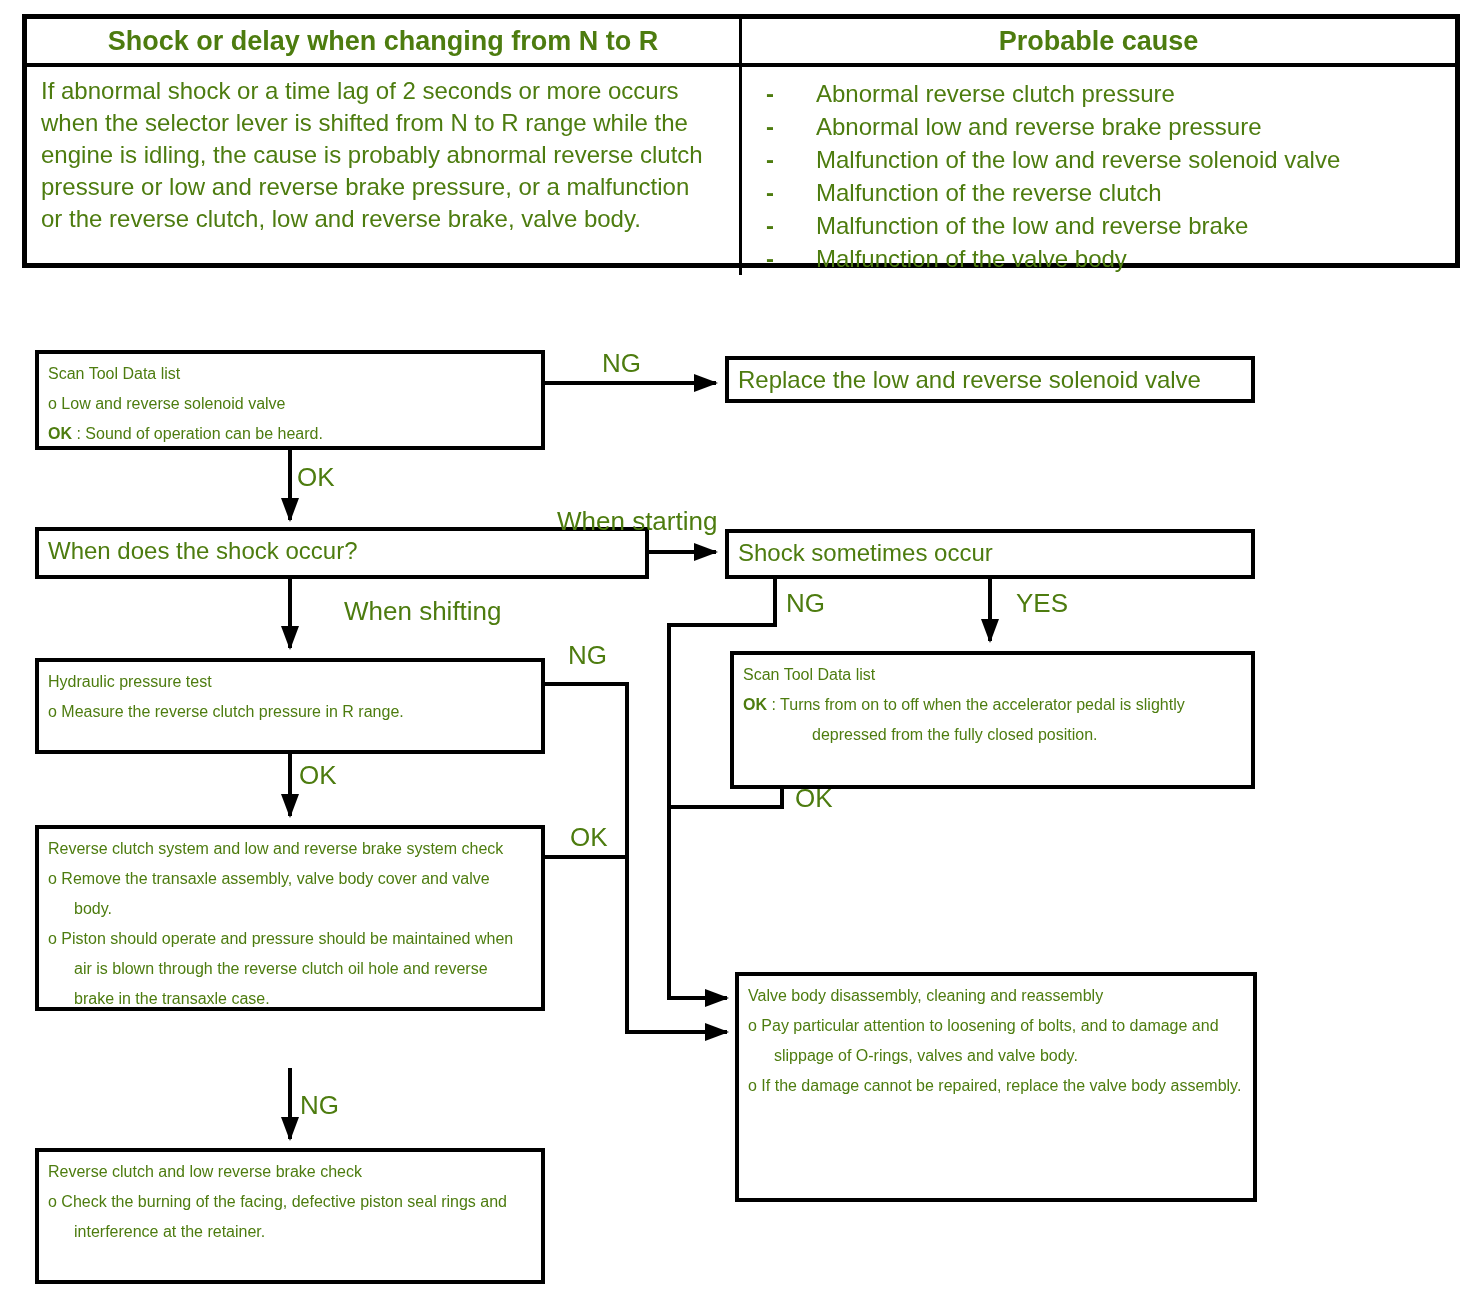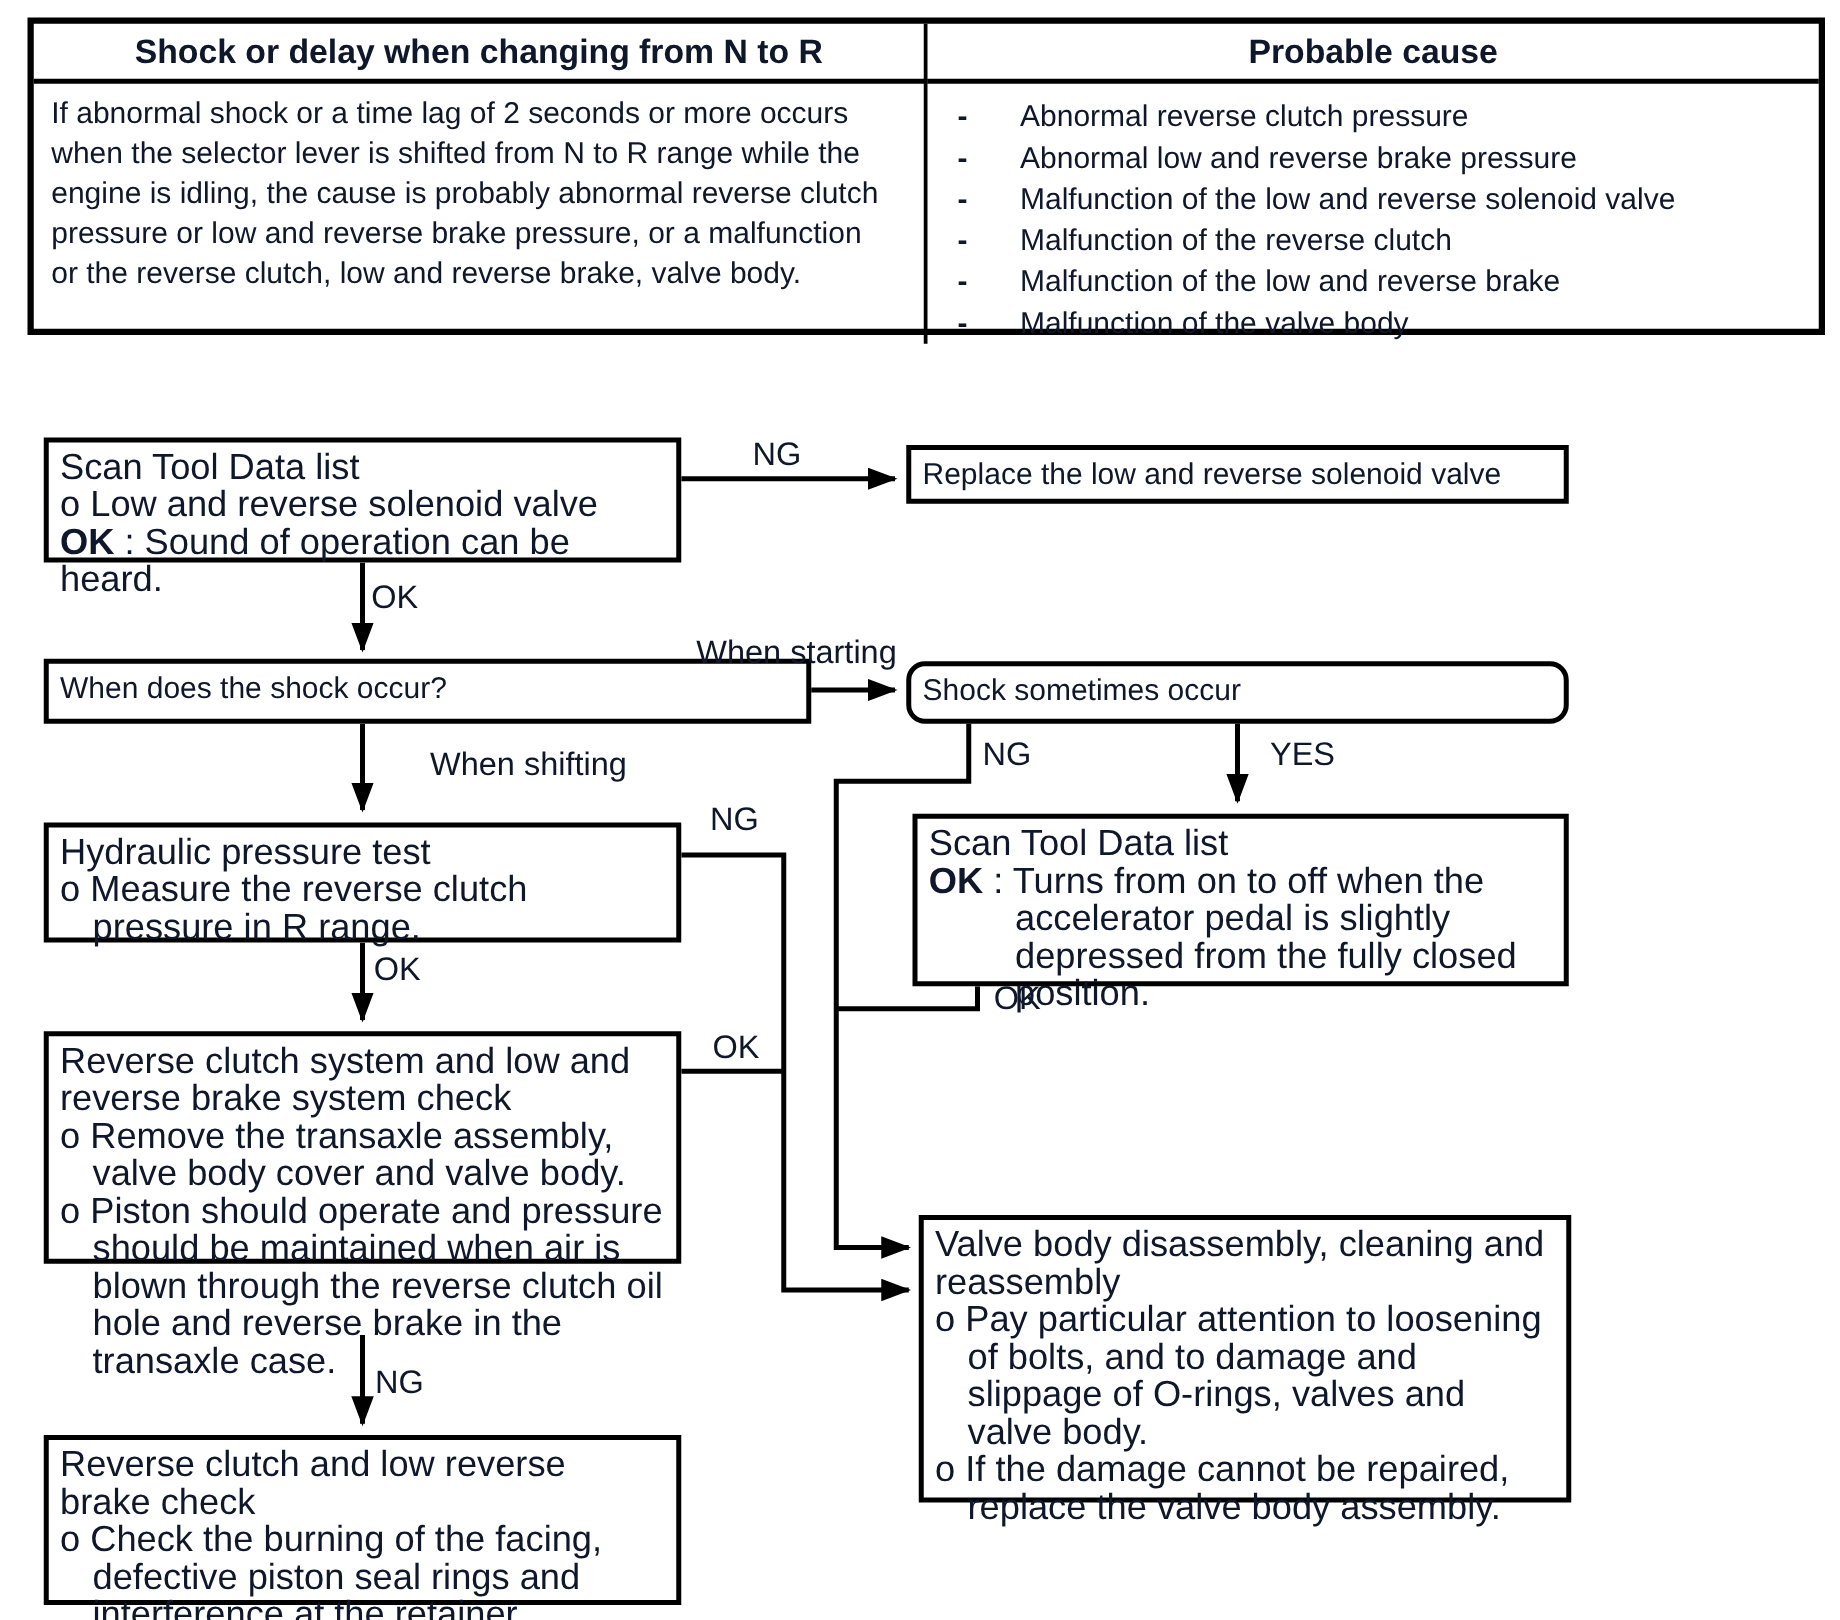--- a/index.html
+++ b/index.html
@@ -1,18 +1,18 @@
 <!DOCTYPE html>
 <html><head>
 <meta charset="utf-8">
 <style>
   html,body { margin:0; padding:0; background:#e8e8e8; }
   .page {
     position:relative; width:1472px; height:1296px;
-    background:#ffffff; color:#0f172a;
+    background:#ffffff; color:#4d7c0f;
     font-family:"Liberation Sans", sans-serif;
     overflow:hidden;
   }
 
   
   .sum-table {
     position:absolute; left:22px; top:14px; width:1438px; height:254px;
     border:5px solid #000; box-sizing:border-box;
     display:grid; grid-template-columns:715px 1fr; grid-template-rows:48px 1fr;
     background:#fff;
@@ -30,21 +30,21 @@
   .body-right { padding-top:10px; }
   .cause-row {
     display:grid; grid-template-columns:50px auto;
     font-size:24px; line-height:33px; padding-left:24px;
   }
   .cause-dash { font-weight:bold; }
 
   
   .fbox {
     position:absolute; border:4px solid #000; background:#fff;
-    box-sizing:border-box; font-size:29px; line-height:30px;
+    box-sizing:border-box; font-size:16px; line-height:30px;
     padding:5px 9px;
   }
   .vcenter { display:flex; align-items:flex-start; font-size:24px; }
   .o-item  { padding-left:26px; text-indent:-26px; }
   .ok-hang { padding-left:69px; text-indent:-69px; }
 
   
   .edge-label { position:absolute; font-size:26px; white-space:nowrap; }
 
   svg.connectors { position:absolute; left:0; top:0; pointer-events:none; }
@@ -114,21 +114,21 @@
   </div>
 
   <div class="fbox vcenter" style="left:725px; top:356px; width:530px; height:47px;">
     <span>Replace the low and reverse solenoid valve</span>
   </div>
 
   <div class="fbox vcenter" style="left:35px; top:527px; width:614px; height:52px;">
     <span>When does the shock occur?</span>
   </div>
 
-  <div class="fbox vcenter" style="left:725px; top:529px; width:530px; height:50px;border-radius:15px;">
+  <div class="fbox vcenter" style="left:725px; top:529px; width:530px; height:50px;">
     <span>Shock sometimes occur</span>
   </div>
 
   <div class="fbox" style="left:35px; top:658px; width:510px; height:96px;">
     <div>Hydraulic pressure test</div>
     <div class="o-item">o Measure the reverse clutch pressure in R range.</div>
   </div>
 
   <div class="fbox" style="left:730px; top:651px; width:525px; height:138px;">
     <div>Scan Tool Data list</div>

